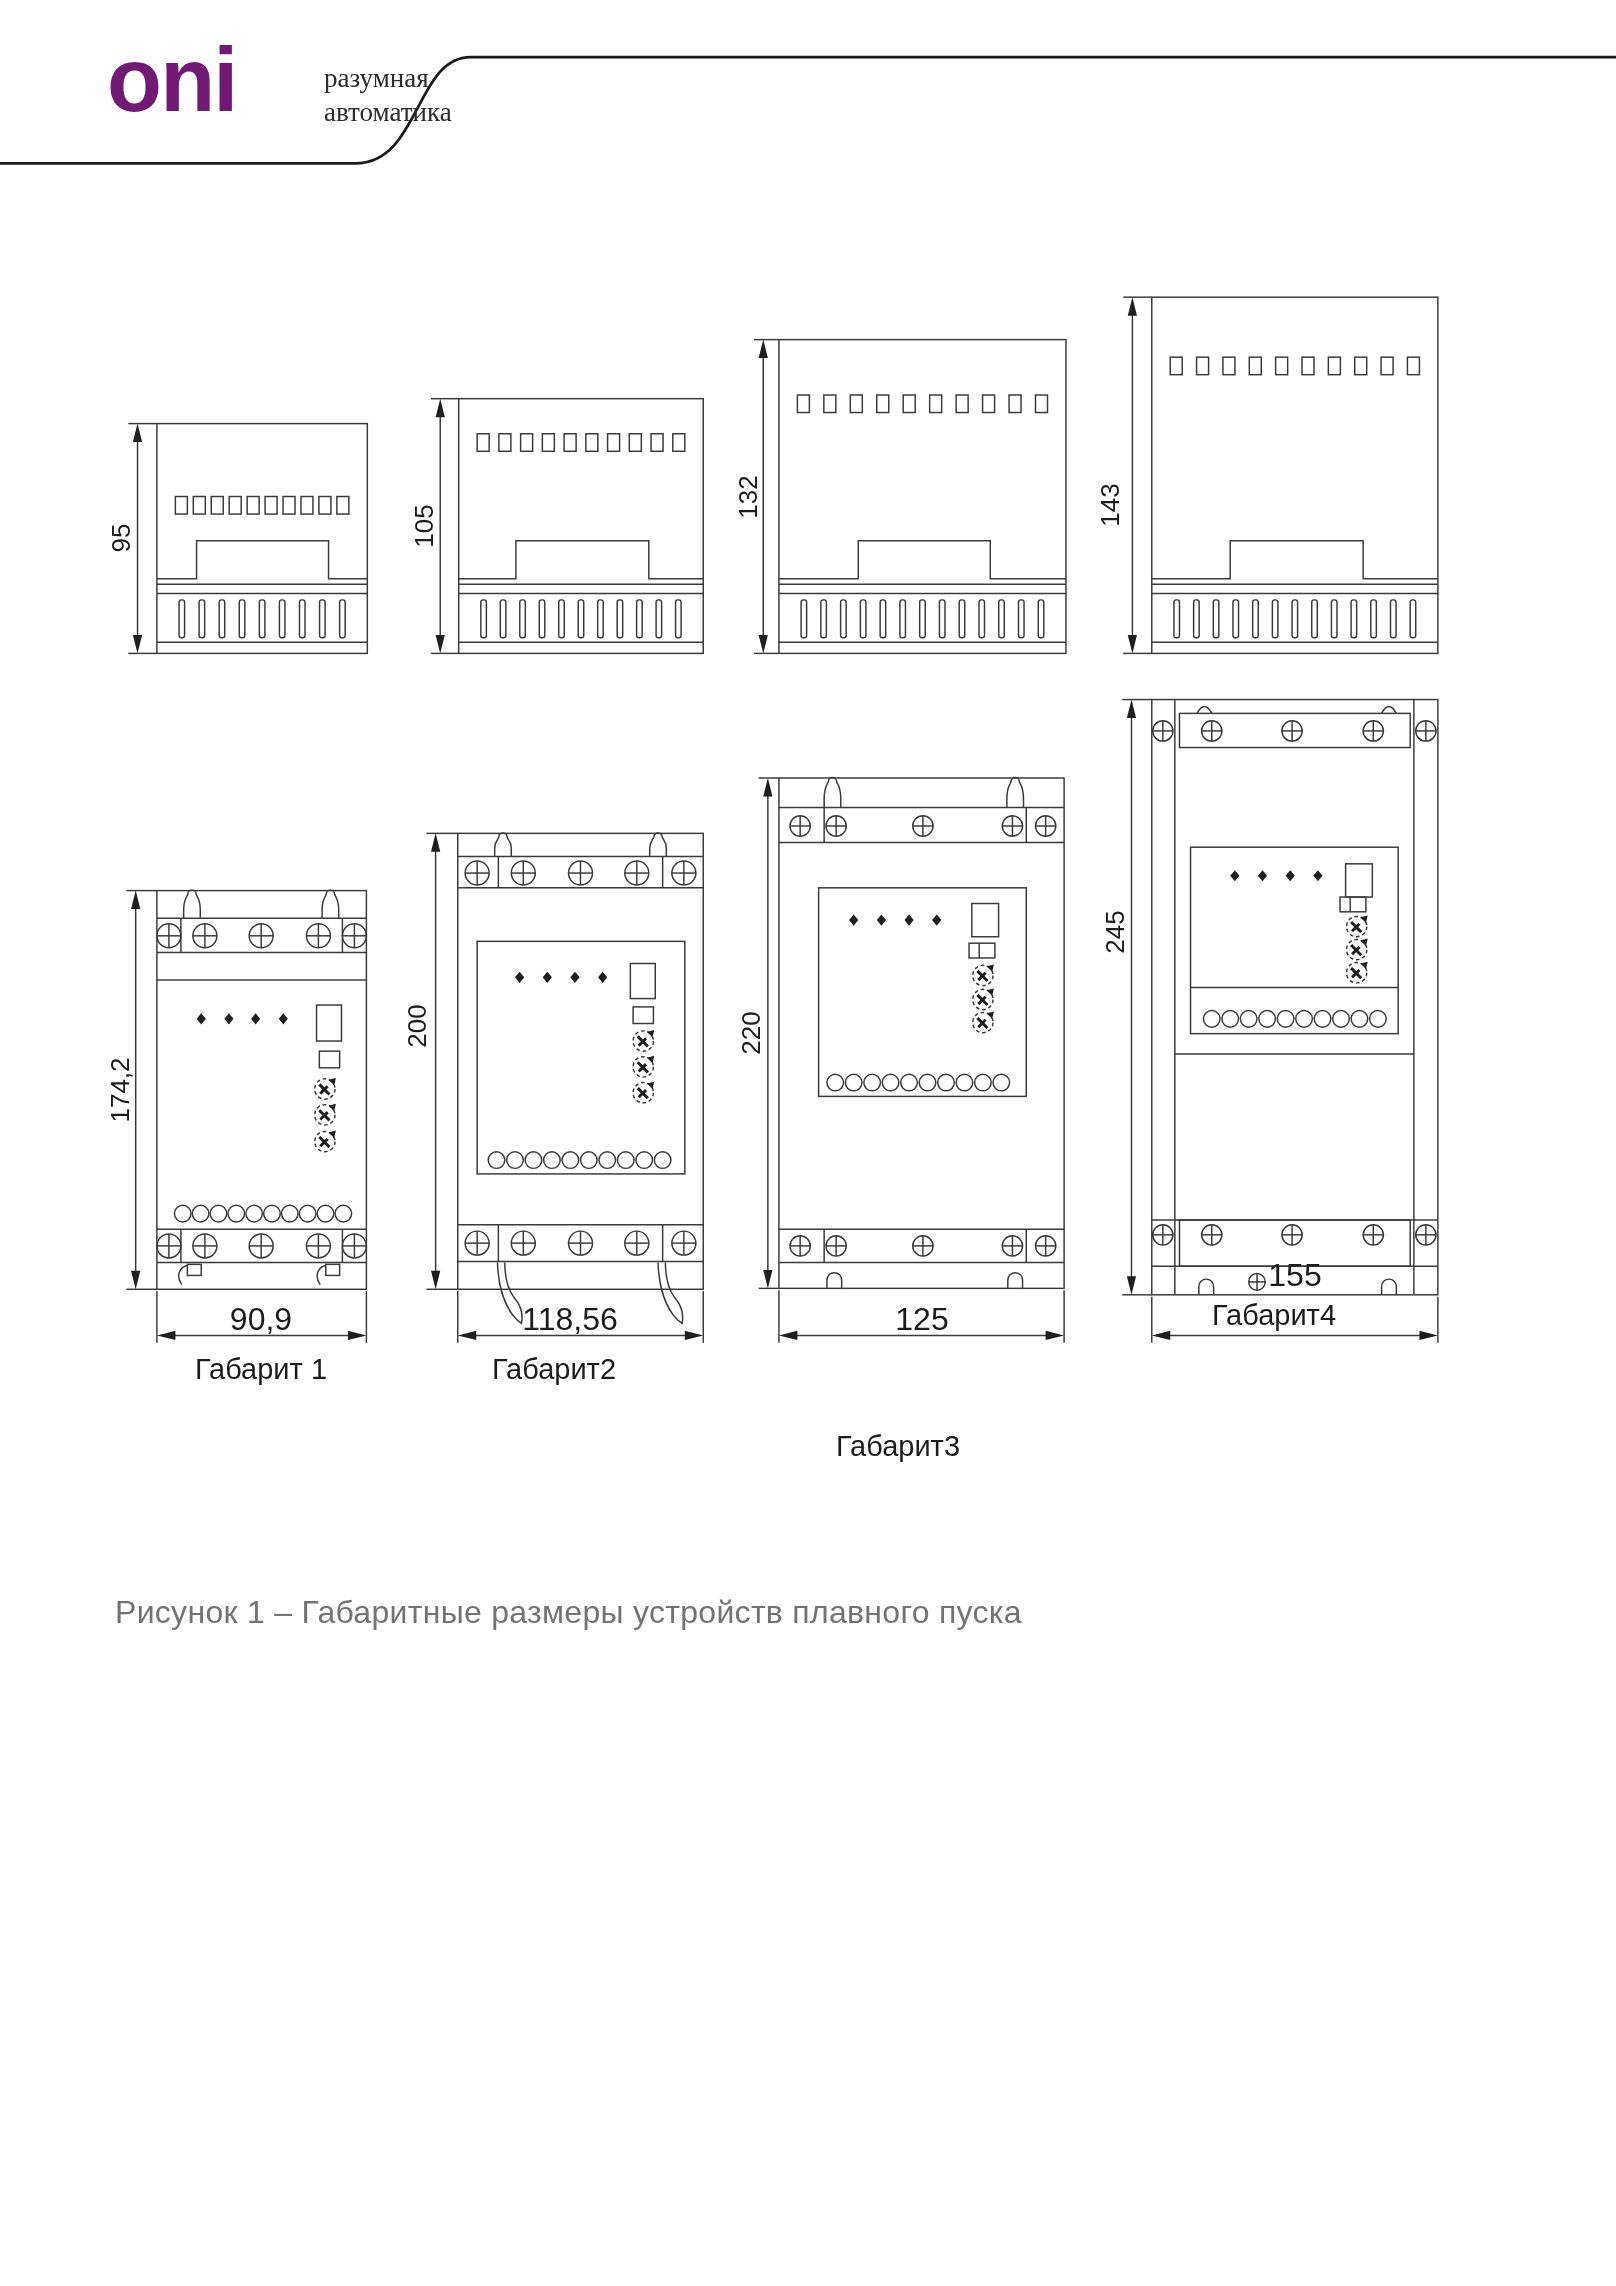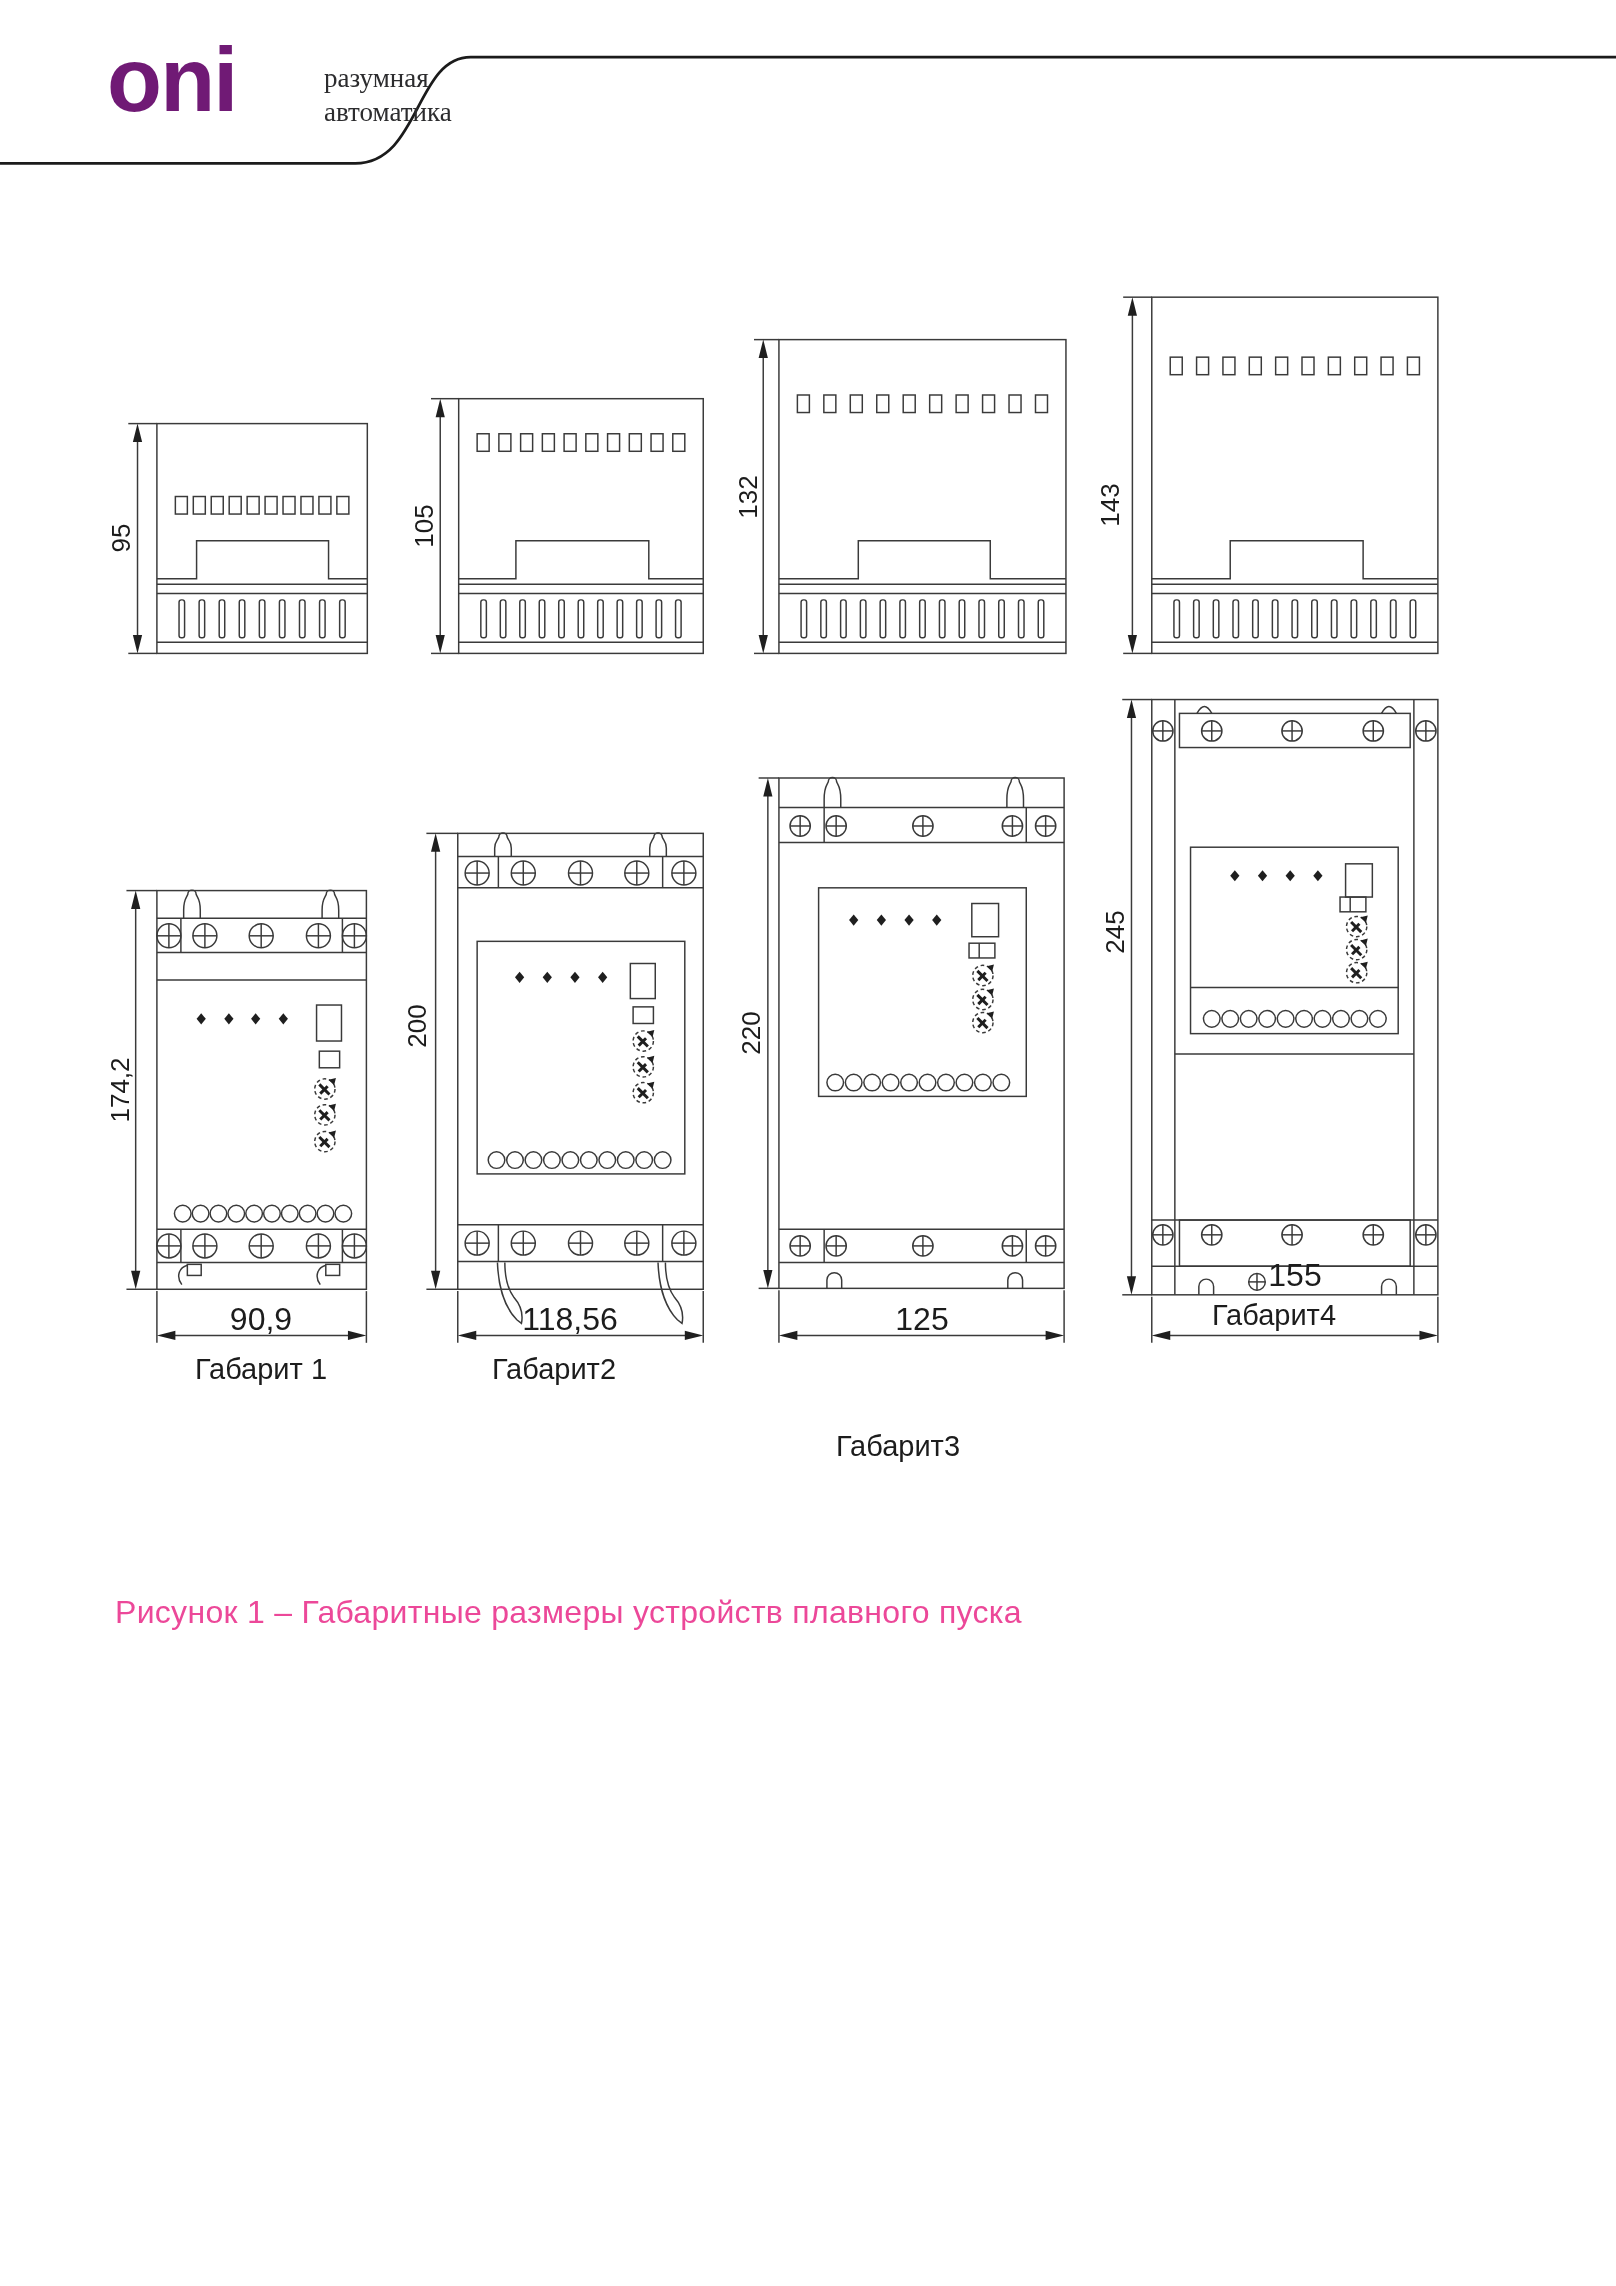--- a/index.html
+++ b/index.html
@@ -12,21 +12,21 @@
   #cv .curve{stroke:#1b1b1b;stroke-width:3;}
   .logo{position:absolute;left:107px;top:35px;font-size:90px;font-weight:bold;
         letter-spacing:-1.8px;color:#701a75;line-height:1;}
   .tagline{position:absolute;left:324px;top:61px;font-size:27px;line-height:34px;color:#2c2c2e;font-family:Liberation Serif, serif;}
   .vlabel{position:absolute;transform:translate(-50%,-50%) rotate(-90deg);font-size:26px;
           color:#1c1c1c;white-space:nowrap;}
   .hlabel{position:absolute;transform:translate(-50%,-50%);font-size:32px;color:#1c1c1c;
           white-space:nowrap;}
   .cap{position:absolute;transform:translate(-50%,-50%);font-size:29px;color:#1c1c1c;
        white-space:nowrap;}
-  .figcap{position:absolute;left:115px;top:1594px;font-size:32px;color:#ec4899;
+  .figcap{position:absolute;left:115px;top:1594px;font-size:32px;color:#737373;
           letter-spacing:0.3px;white-space:nowrap;text-align:center;}
 </style>
 </head>
 <body>
 
 <div class="page">
 
   <svg id="cv" width="1616" height="2286" viewBox="0 0 1751 2477">
       <g>
         <path d="M 0 177 L 385 177 C 455 177 450 62 510 62 L 1751 62" class="curve"></path>

